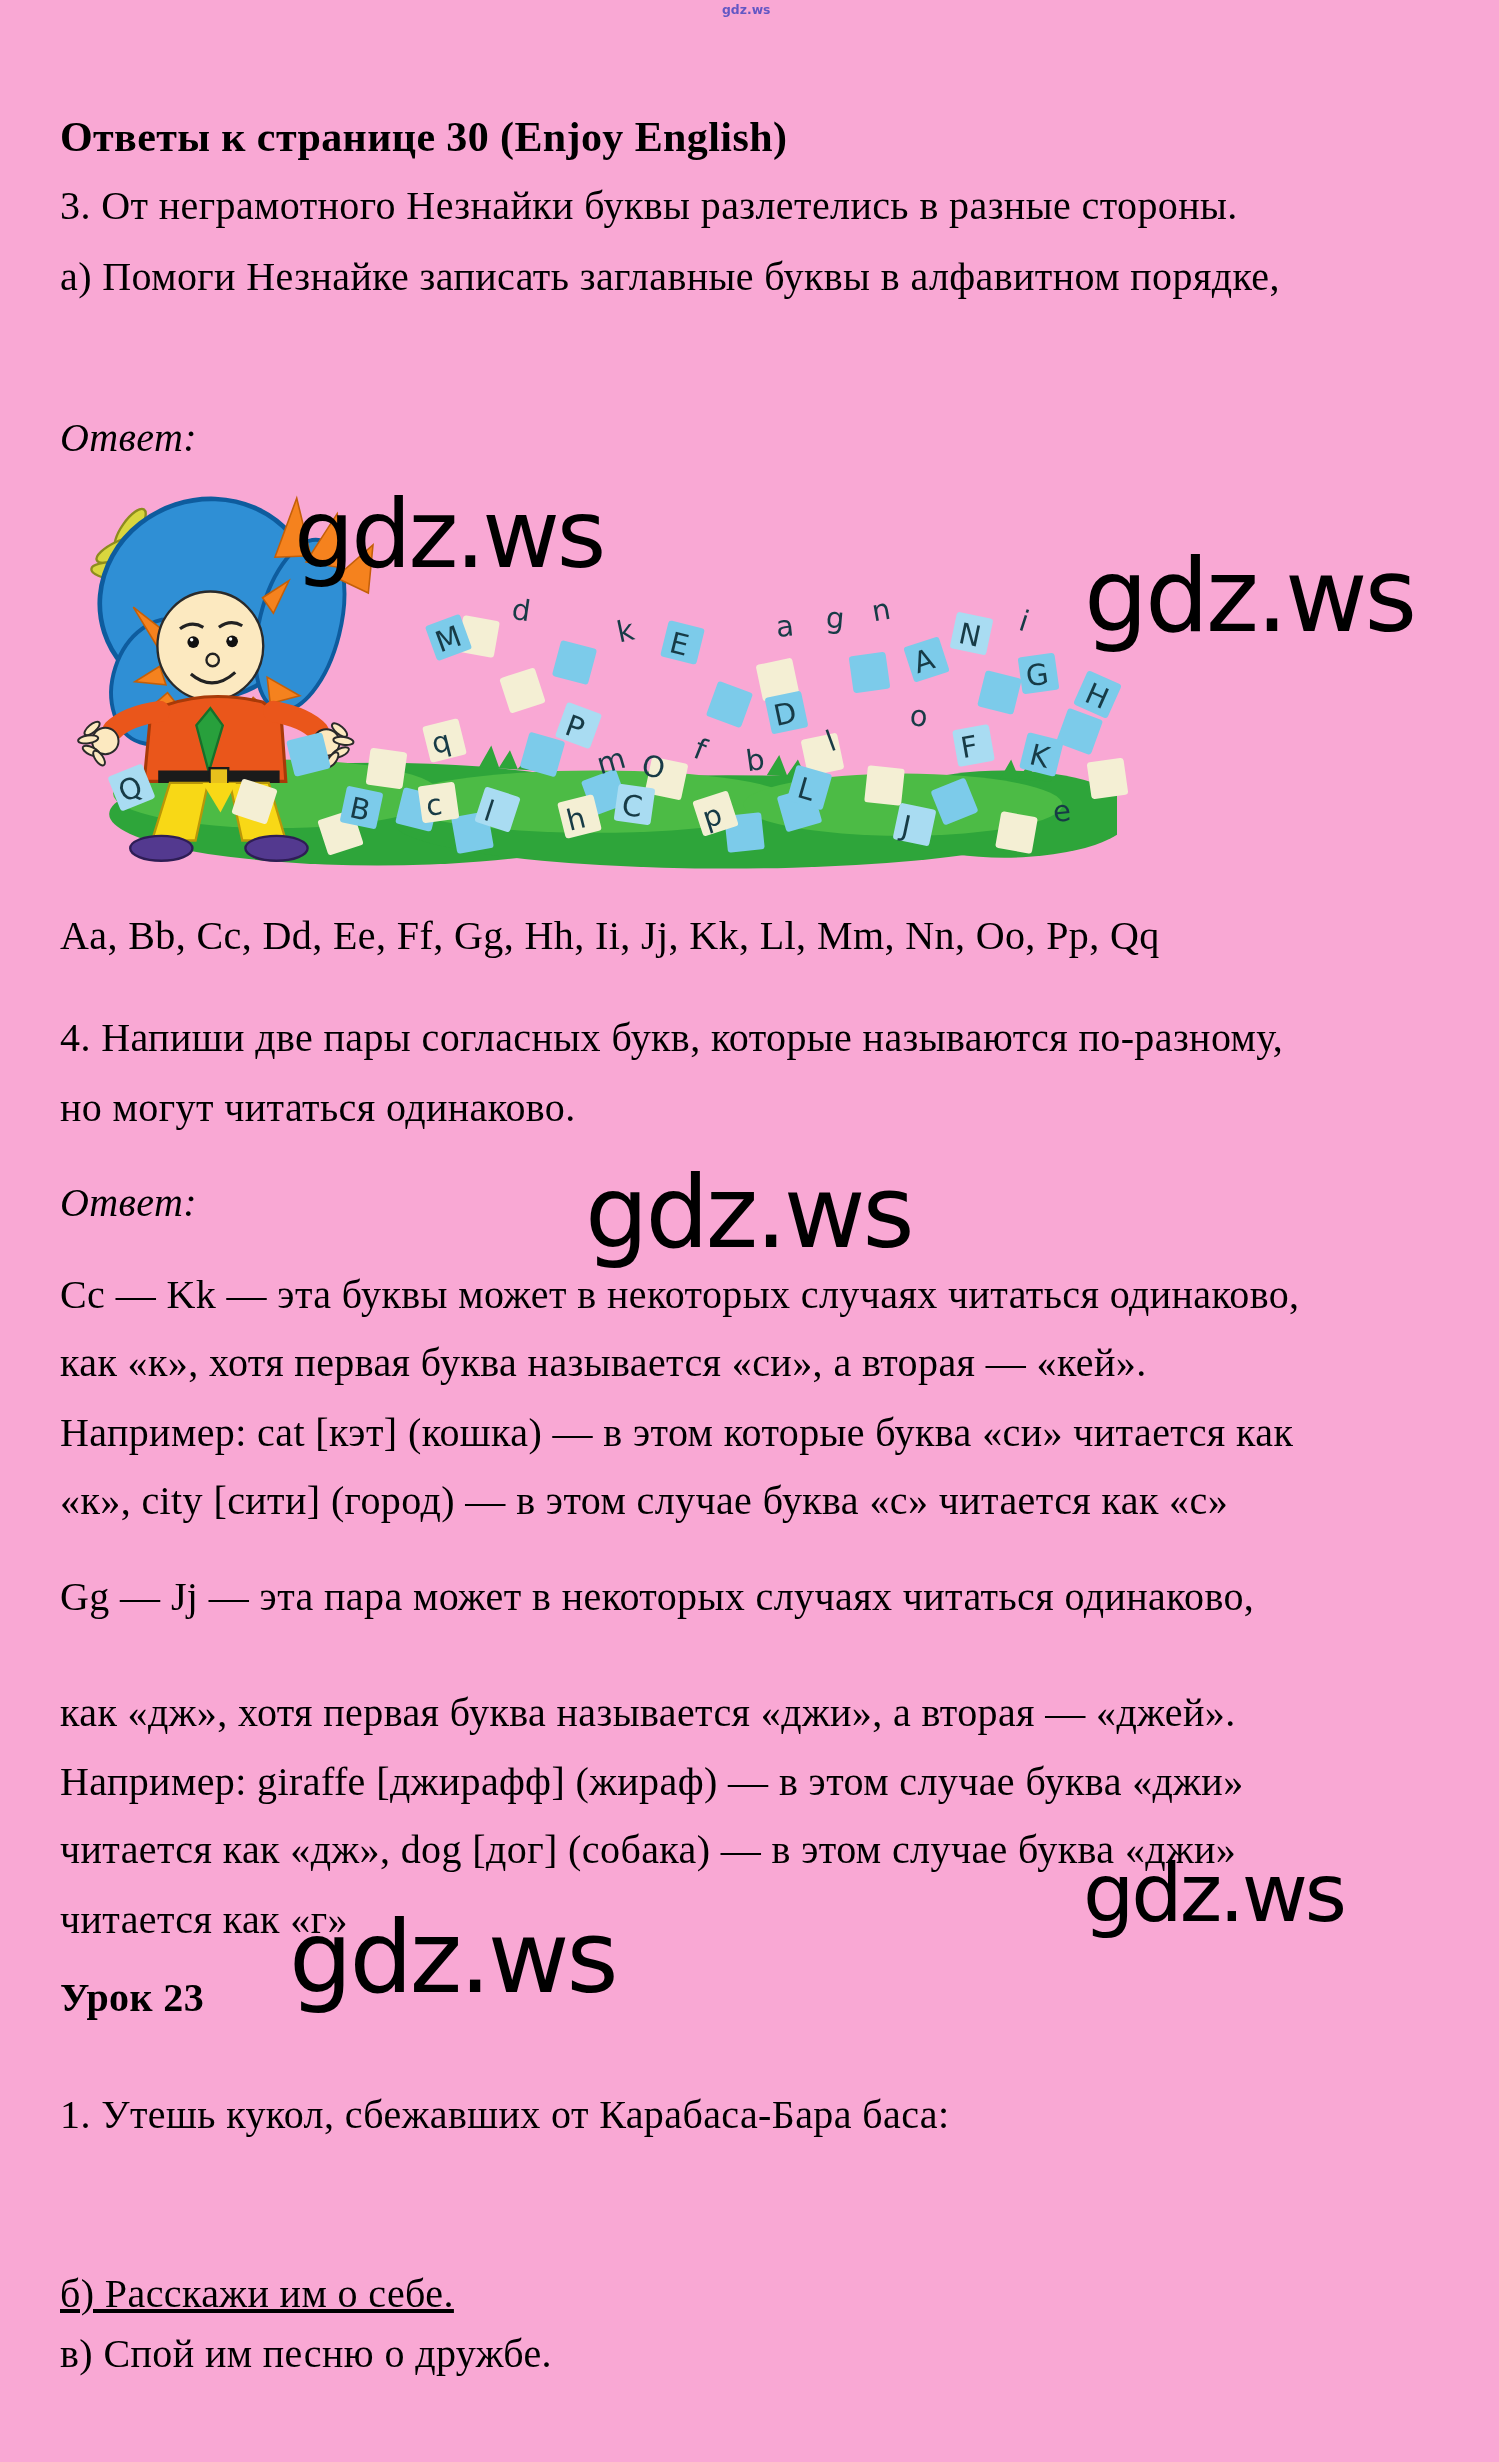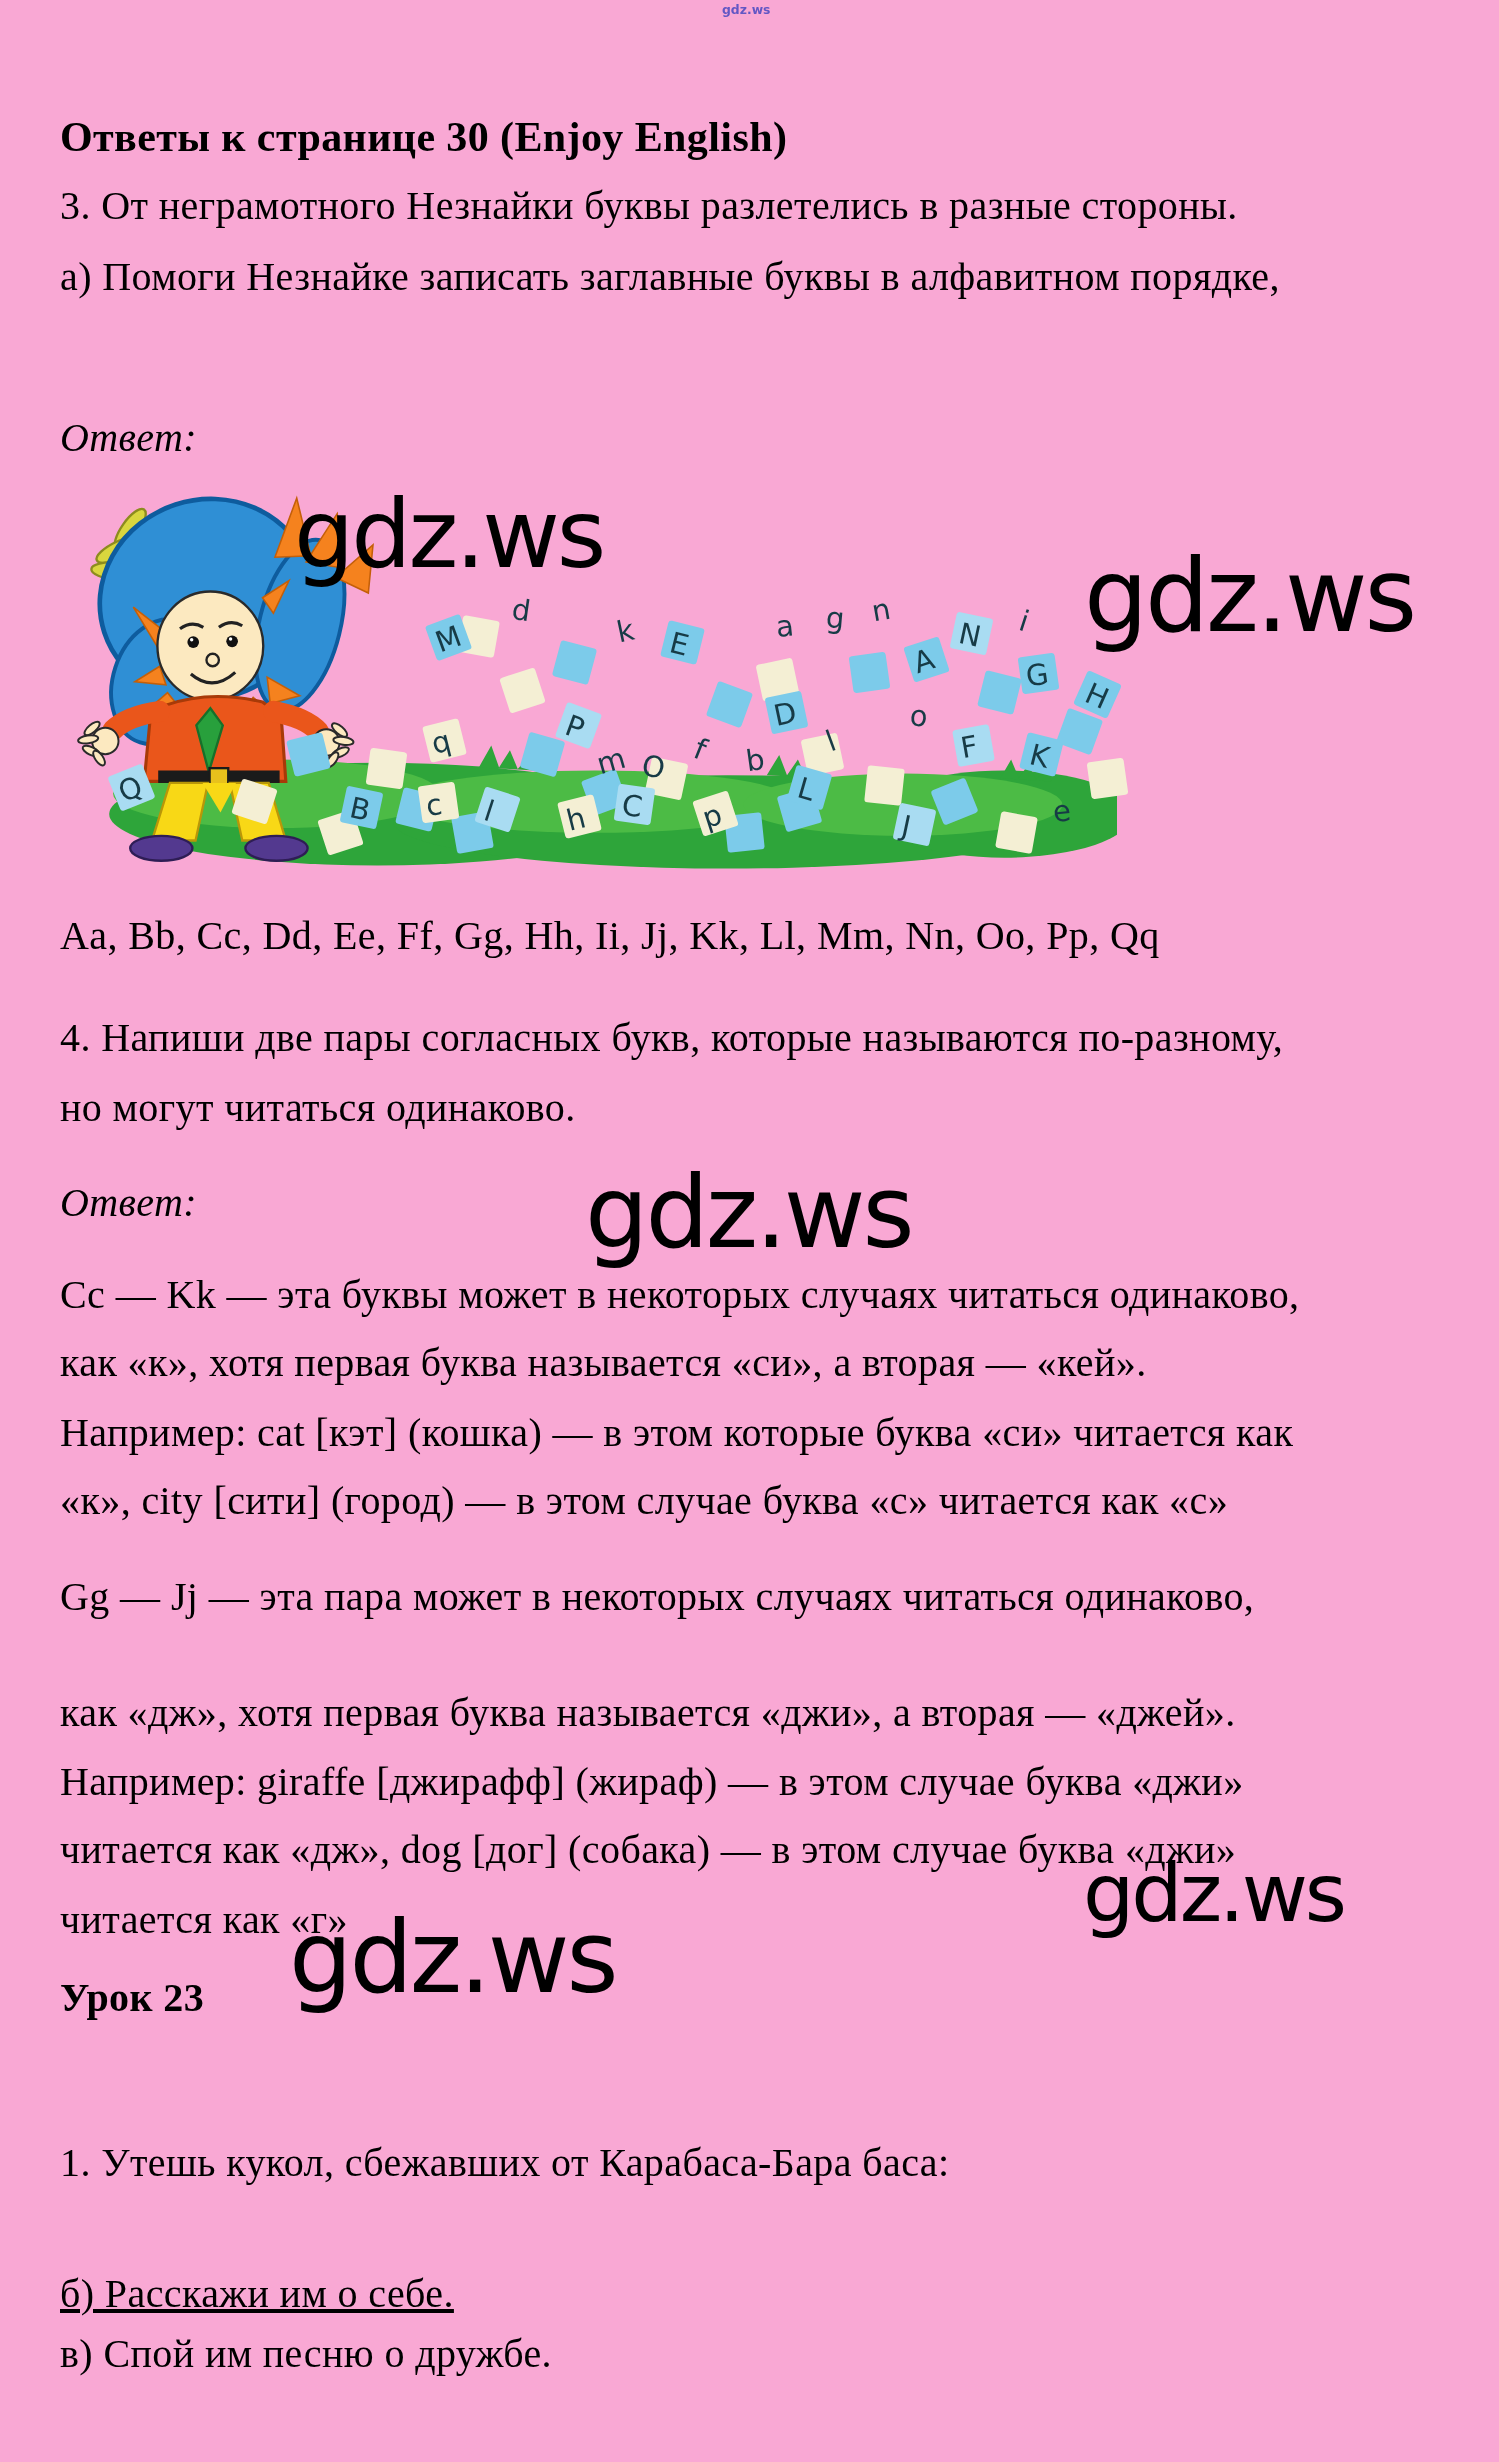--- a/index.html
+++ b/index.html
@@ -238,18 +238,18 @@
   <div class="line" style="top:1575px;">Gg — Jj — эта пара может в некоторых случаях читаться одинаково,</div>
   <div class="line" style="top:1691px;font-family:Liberation Serif, serif;">как «дж», хотя первая буква называется «джи», а вторая — «джей».</div>
   <div class="line" style="top:1760px;">Например: giraffe [джирафф] (жираф) — в этом случае буква «джи»</div>
   <div class="line" style="top:1828px;">читается как «дж», dog [дог] (собака) — в этом случае буква «джи»</div>
   <div class="line" style="top:1898px;">читается как «г»</div>
 
   <div class="wm" style="left:1083px;top:1853px;font-size:81px;">gdz.ws</div>
   <div class="wm" style="left:289px;top:1908px;font-size:100px;">gdz.ws</div>
 
   <div class="line bold" style="top:1976px;">Урок 23</div>
-  <div class="line" style="top:2093px;margin-top:48px;">1. Утешь кукол, сбежавших от Карабаса-Бара баса:</div>
+  <div class="line" style="top:2093px;">1. Утешь кукол, сбежавших от Карабаса-Бара баса:</div>
   <div class="line" style="top:2272px;text-decoration:underline;">б) Расскажи им о себе.</div>
   <div class="line" style="top:2332px;">в) Спой им песню о дружбе.</div>
 
 </div>
 
 
 </body></html>

